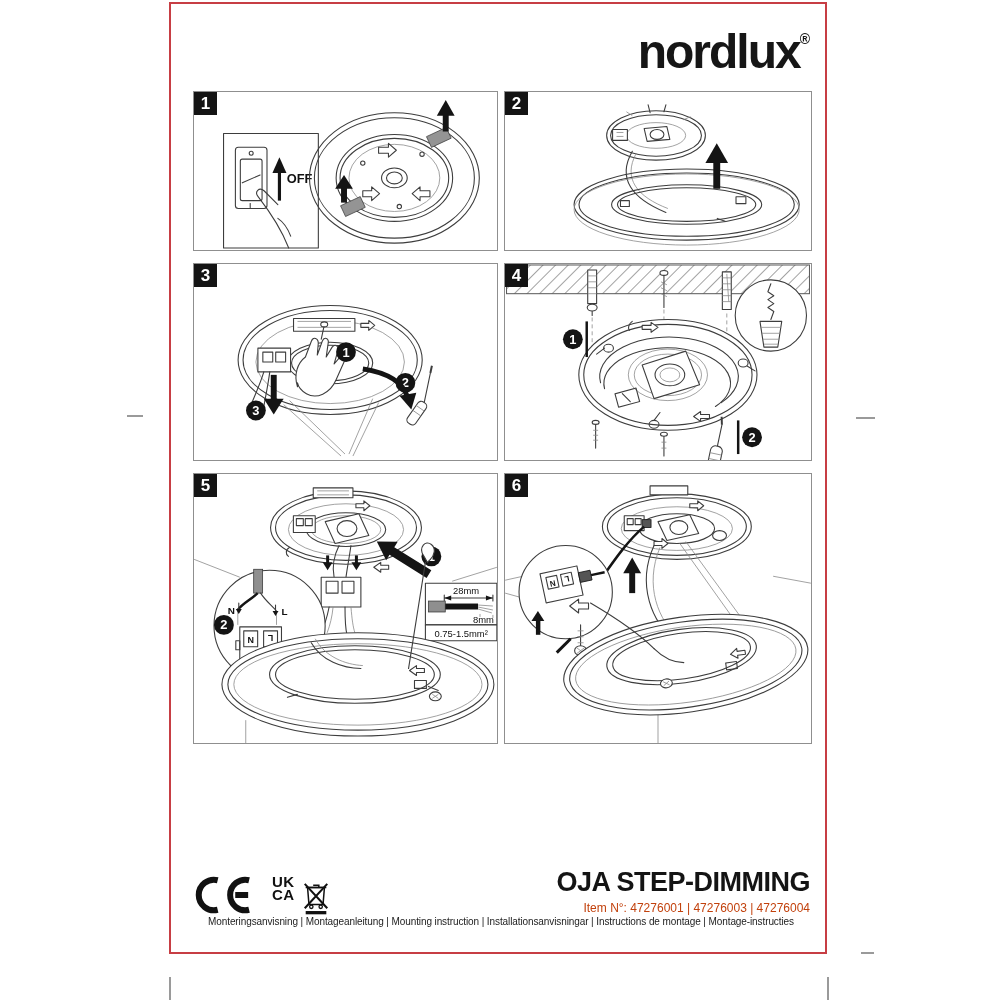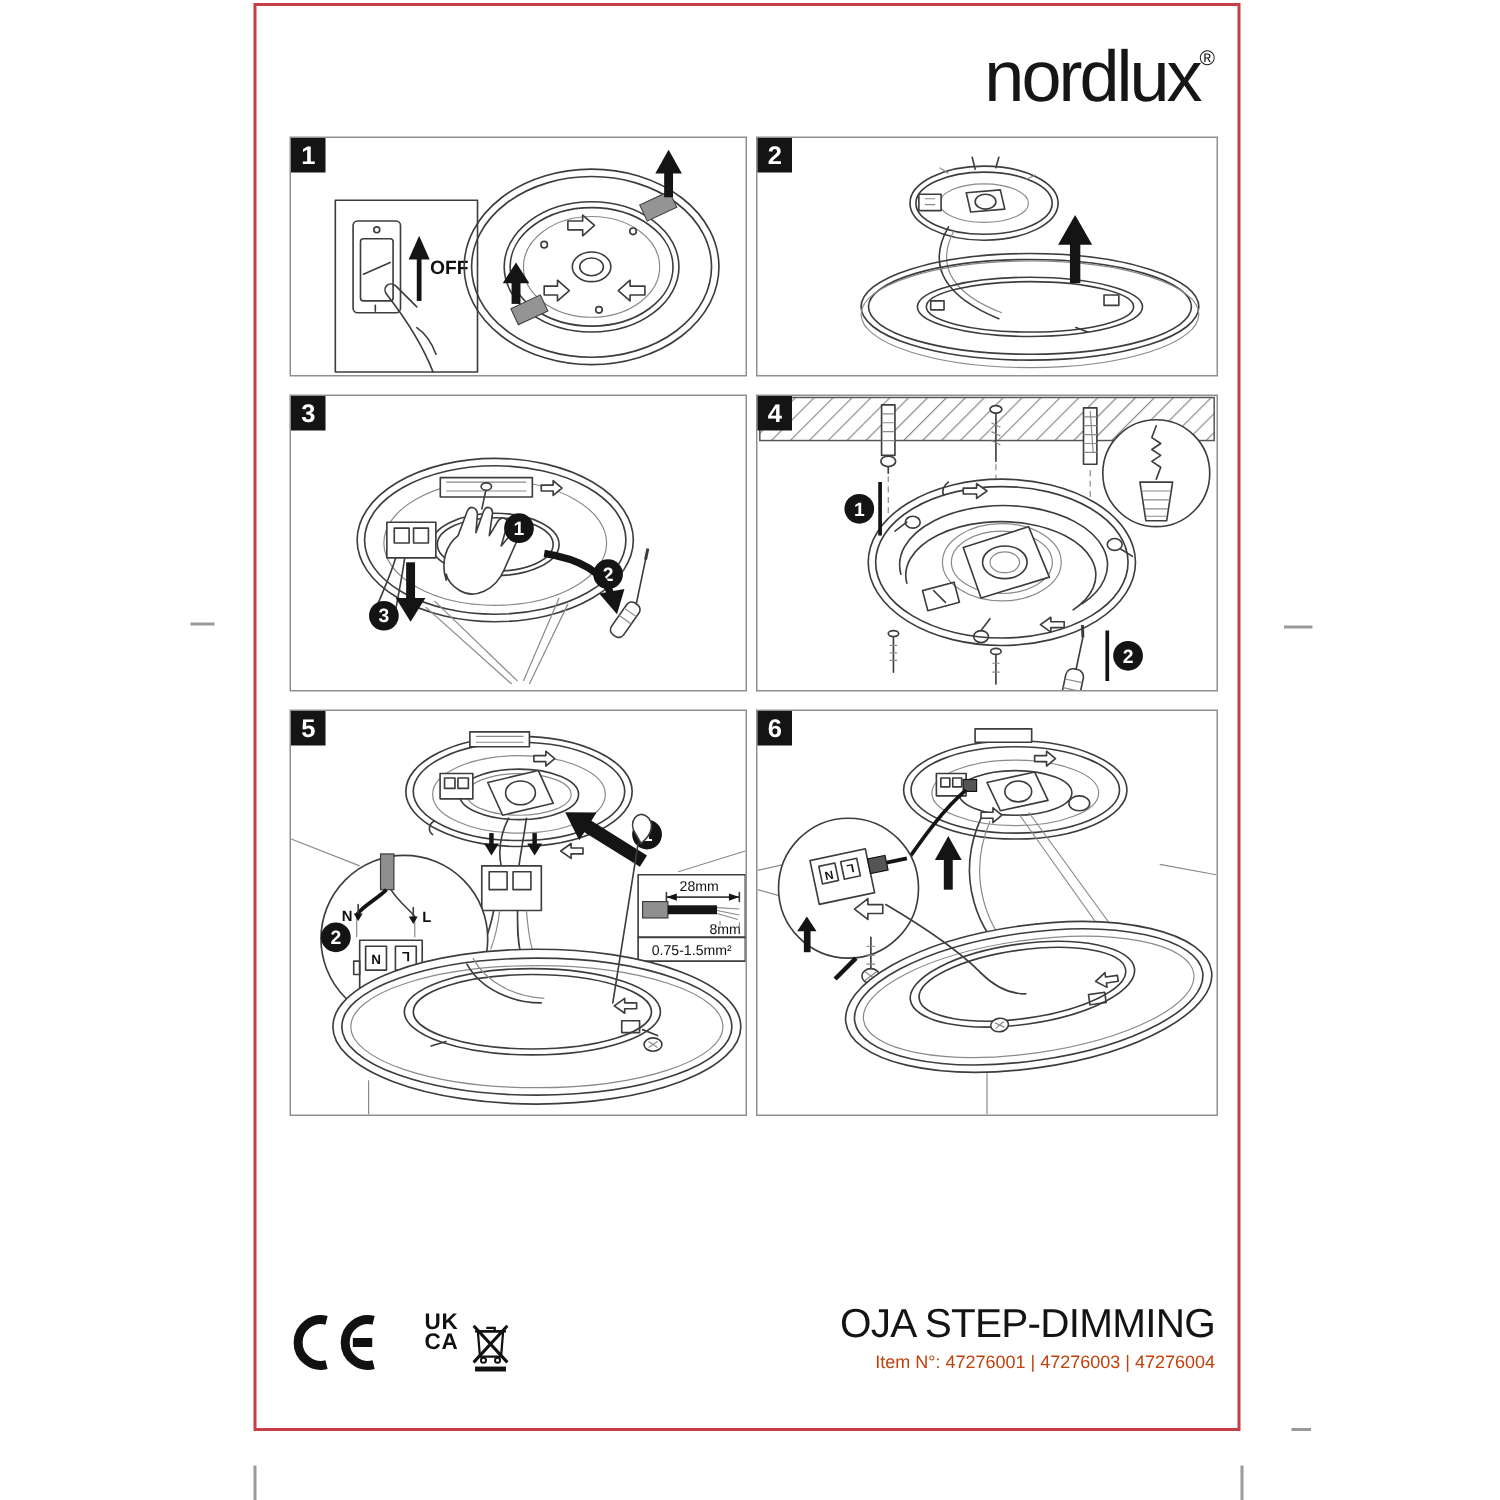--- a/index.html
+++ b/index.html
@@ -7,21 +7,21 @@
         font-family:"Liberation Sans","DejaVu Sans",sans-serif;color:#1a1a1a;}
   .frame{position:absolute;left:169px;top:2px;width:658px;height:952px;
          border:2px solid #c73e44;box-sizing:border-box;}
   .cropmark{position:absolute;background:#9a9a9a;}
   .cm-left{left:127px;top:415px;width:16px;height:2px;}
   .cm-right{left:856px;top:417px;width:19px;height:2px;}
   .cm-rb{left:861px;top:952px;width:13px;height:2px;}
   .cm-bl{left:169px;top:977px;width:2px;height:23px;}
   .cm-br{left:827px;top:977px;width:2px;height:23px;}
 
-  .logo{position:absolute;top:28px;right:190px;font-size:48px;font-weight:normal;
+  .logo{position:absolute;top:28px;right:190px;font-size:48px;font-weight:bold;
         letter-spacing:-2px;line-height:1;color:#161616;}
   .logo .reg{font-size:14px;letter-spacing:0;vertical-align:24px;}
 
   .panel{position:absolute;background:#fff;border:1px solid #8f8f8f;box-sizing:border-box;}
   .p1{left:193px;top:91px;width:305px;height:160px;}
   .p2{left:504px;top:91px;width:308px;height:160px;}
   .p3{left:193px;top:263px;width:305px;height:198px;}
   .p4{left:504px;top:263px;width:308px;height:198px;}
   .p5{left:193px;top:473px;width:305px;height:271px;}
   .p6{left:504px;top:473px;width:308px;height:271px;}
@@ -32,23 +32,23 @@
   .ln{fill:none;stroke:#3d3d3d;stroke-width:1.1;stroke-linejoin:round;stroke-linecap:round;}
   .lnw{fill:#fff;stroke:#3d3d3d;stroke-width:1.1;stroke-linejoin:round;}
   .thin{fill:none;stroke:#8a8a8a;stroke-width:0.8;}
   .blk{fill:#141414;stroke:none;}
   .gry{fill:#949494;stroke:#3d3d3d;stroke-width:0.7;}
   .stept{fill:#fff;font-size:13px;font-weight:bold;text-anchor:middle;
          font-family:"Liberation Sans","DejaVu Sans",sans-serif;}
   svg text{font-family:"Liberation Sans","DejaVu Sans",sans-serif;}
 
   .footer-marks{position:absolute;left:190px;top:876px;display:flex;align-items:flex-start;}
-  .ukca{margin-left:21px;font-size:15px;font-weight:bold;line-height:12.5px;letter-spacing:.5px;color:#111;}
+  .ukca{margin-left:10px;font-size:15px;font-weight:bold;line-height:12.5px;letter-spacing:.5px;color:#111;}
   .weee{margin-left:6px;}
-  .f-title{position:absolute;right:190px;top:867px;font-size:27px;font-weight:normal;
+  .f-title{position:absolute;right:190px;top:867px;font-size:27px;font-weight:bold;
            letter-spacing:-.5px;color:#141414;white-space:nowrap;}
   .f-item{position:absolute;right:190px;top:901px;font-size:12px;color:#c2410c;white-space:nowrap;}
   .f-langs{position:absolute;left:186px;top:916px;width:630px;text-align:center;
            font-size:10px;letter-spacing:-.1px;color:#222;white-space:nowrap;}
 </style>
 </head>
 <body>
 
 <div class="page">
 
@@ -479,14 +479,15 @@
       <path d="M7,11 H25 L23.5,29 H8.5 Z" fill="none" stroke="#111" stroke-width="1.6"></path>
       <path d="M5,11 H27 M13,8.5 H19 V11" fill="none" stroke="#111" stroke-width="1.6"></path>
       <circle cx="11" cy="31.5" r="1.8" fill="none" stroke="#111" stroke-width="1.4"></circle>
       <circle cx="21" cy="31.5" r="1.8" fill="none" stroke="#111" stroke-width="1.4"></circle>
       <path d="M4,7 L28,33 M28,7 L4,33" stroke="#111" stroke-width="2.2"></path>
       <rect x="5" y="36" width="22" height="3.5" fill="#111"></rect>
     </svg>
   </div>
   <div class="f-title">OJA STEP-DIMMING</div>
   <div class="f-item">Item N°: 47276001 | 47276003 | 47276004</div>
+  <div class="f-langs">Monteringsanvisning | Montageanleitung | Mounting instruction | Installationsanvisningar | Instructions de montage | Montage-instructies</div>
 
 </div>
 
 </body></html>

